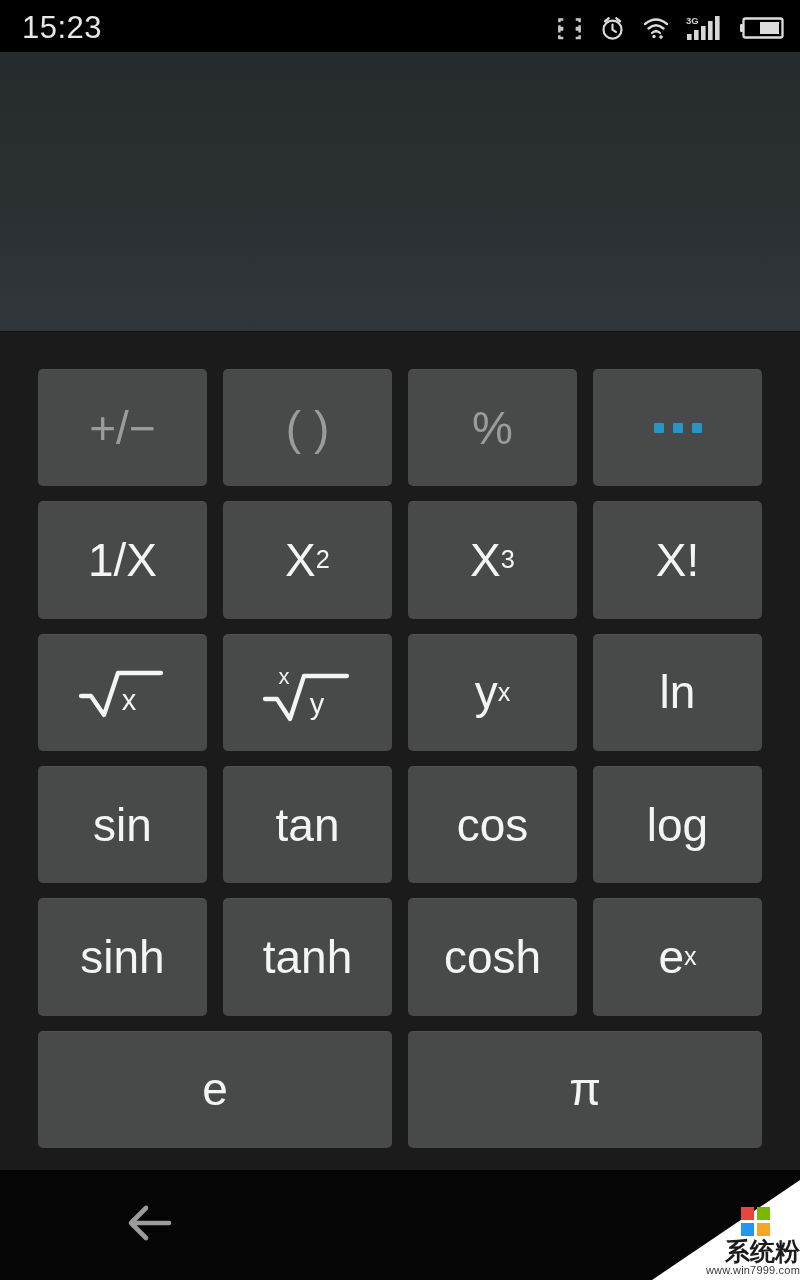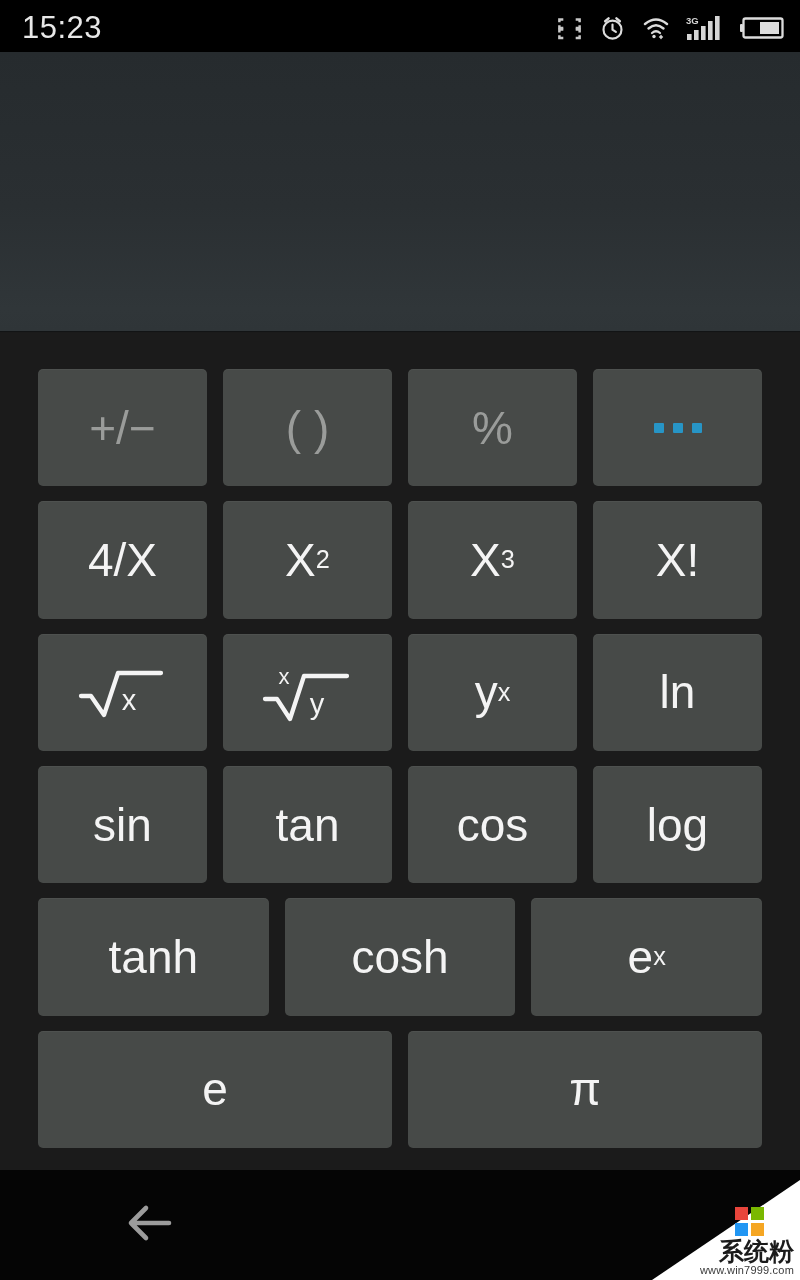--- a/index.html
+++ b/index.html
@@ -81,21 +81,21 @@
   .watermark{
     position:absolute; right:0; bottom:0; width:148px; height:100px;
     overflow:hidden; pointer-events:none;
   }
   .wm-tri{
     position:absolute; inset:0;
     background:#fff;
     clip-path:polygon(100% 0, 100% 100%, 0% 100%);
   }
   .wm-body{
-    position:absolute; right:6px; bottom:4px;
+    position:absolute; right:0; bottom:4px;
     display:flex; flex-direction:column; align-items:flex-end;
   }
   .wm-logo{
     display:grid; grid-template-columns:13px 13px; grid-template-rows:13px 13px;
     gap:3px; margin-bottom:3px; margin-right:30px;
   }
   .wm-logo i{ display:block; width:13px; height:13px; }
   .wm-text{
     display:flex; align-items:baseline;
     font-family:"DejaVu Sans", sans-serif;
@@ -192,21 +192,21 @@
         <span class="dots">
           <span style="background: rgb(39, 149, 198);"></span>
             <span style="background: rgb(39, 149, 198);"></span>
             <span style="background: rgb(39, 149, 198);"></span>
         </span>
       </div>
     </div>
 
     <div class="krow">
       <div class="key">
-        <span>4/X</span>
+        <span>1/X</span>
       </div>
       <div class="key">
         <span>X</span>
           <span class="sup">2</span>
       </div>
       <div class="key">
         <span>X</span>
           <span class="sup">3</span>
       </div>
       <div class="key">
@@ -250,20 +250,23 @@
       </div>
       <div class="key">
         <span>cos</span>
       </div>
       <div class="key">
         <span>log</span>
       </div>
     </div>
 
     <div class="krow">
+      <div class="key">
+        <span>sinh</span>
+      </div>
       <div class="key">
         <span>tanh</span>
       </div>
       <div class="key">
         <span>cosh</span>
       </div>
       <div class="key">
         <span>e</span>
           <span class="sup">x</span>
       </div>

